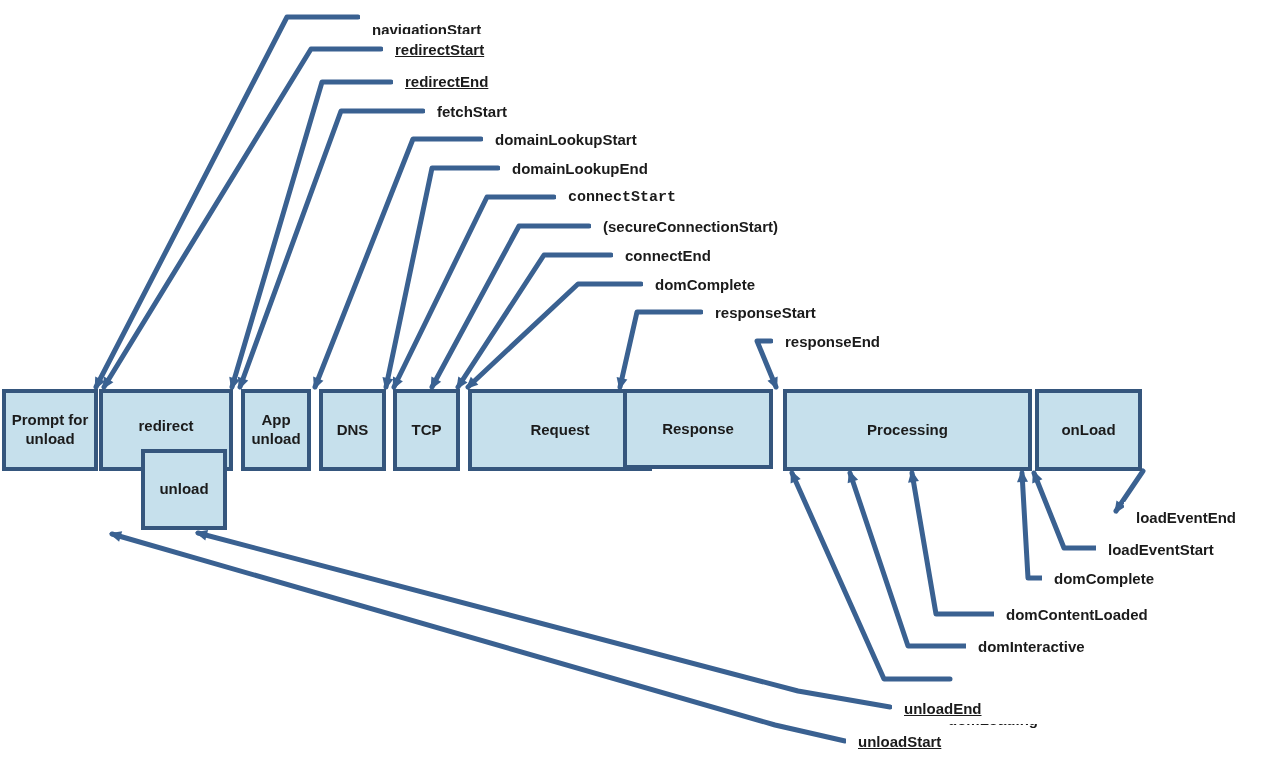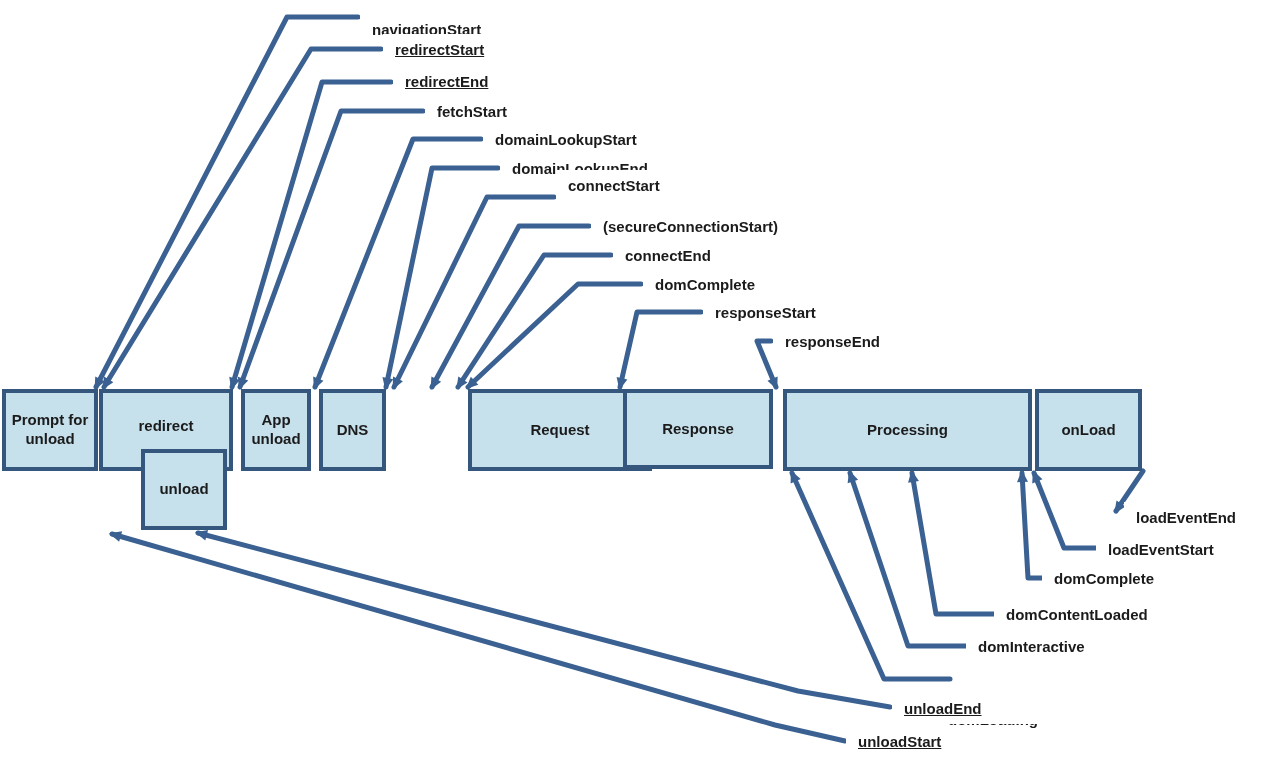--- a/index.html
+++ b/index.html
@@ -31,21 +31,21 @@
     font-weight:bold;font-size:15px;color:#1b1b1b;padding-left:12px;
     box-sizing:border-box;white-space:nowrap;z-index:3;
   }
   .u{text-decoration:underline;}
   .t0 {left:360px; top:2px;   width:157px;margin-top:12px;}
   .t1 {left:383px; top:34px;  width:157px;}
   .t2 {left:393px; top:66px;  width:155px;}
   .t3 {left:425px; top:96px;  width:170px;}
   .t4 {left:483px; top:124px; width:203px;}
   .t5 {left:500px; top:153px; width:190px;}
-  .t6 {left:556px; top:170px; width:175px;}
+  .t6 {left:556px; top:182px; width:175px;font-family:Liberation Mono, monospace;}
   .t7 {left:591px; top:211px; width:235px;}
   .t8 {left:613px; top:240px; width:188px;}
   .t9 {left:643px; top:269px; width:188px;}
   .t10{left:703px; top:297px; width:193px;}
   .t11{left:773px; top:326px; width:186px;}
   .b0 {left:1124px;top:502px; width:141px;}
   .b1 {left:1096px;top:534px; width:149px;}
   .b2 {left:1042px;top:563px; width:148px;}
   .b3 {left:994px; top:599px; width:227px;}
   .b4 {left:966px; top:631px; width:174px;}
@@ -84,20 +84,21 @@
     <polyline class="line" marker-end="url(#arr)" points="1110,548 1064,548 1034,473"></polyline>
     <polyline class="line" marker-end="url(#arr)" points="1143,471 1116,511"></polyline>
     <polyline class="line" marker-end="url(#arr)" points="890,707 798,691 198,533"></polyline>
     <polyline class="line" marker-end="url(#arr)" points="845,741 775,725 112,534"></polyline>
   </svg>
 
   <div class="pbox bx-prompt">Prompt for unload</div>
   <div class="pbox bx-redirect">redirect</div>
   <div class="pbox bx-appcache">App unload</div>
   <div class="pbox bx-dns">DNS</div>
+  <div class="pbox bx-tcp">TCP</div>
   <div class="pbox bx-request">Request</div>
   <div class="pbox bx-response">Response</div>
   <div class="pbox bx-processing">Processing</div>
   <div class="pbox bx-onload">onLoad</div>
   <div class="pbox bx-unload">unload</div>
 
   <div class="lbl t0">navigationStart</div>
   <div class="lbl t1 u">redirectStart</div>
   <div class="lbl t2 u">redirectEnd</div>
   <div class="lbl t3">fetchStart</div>

